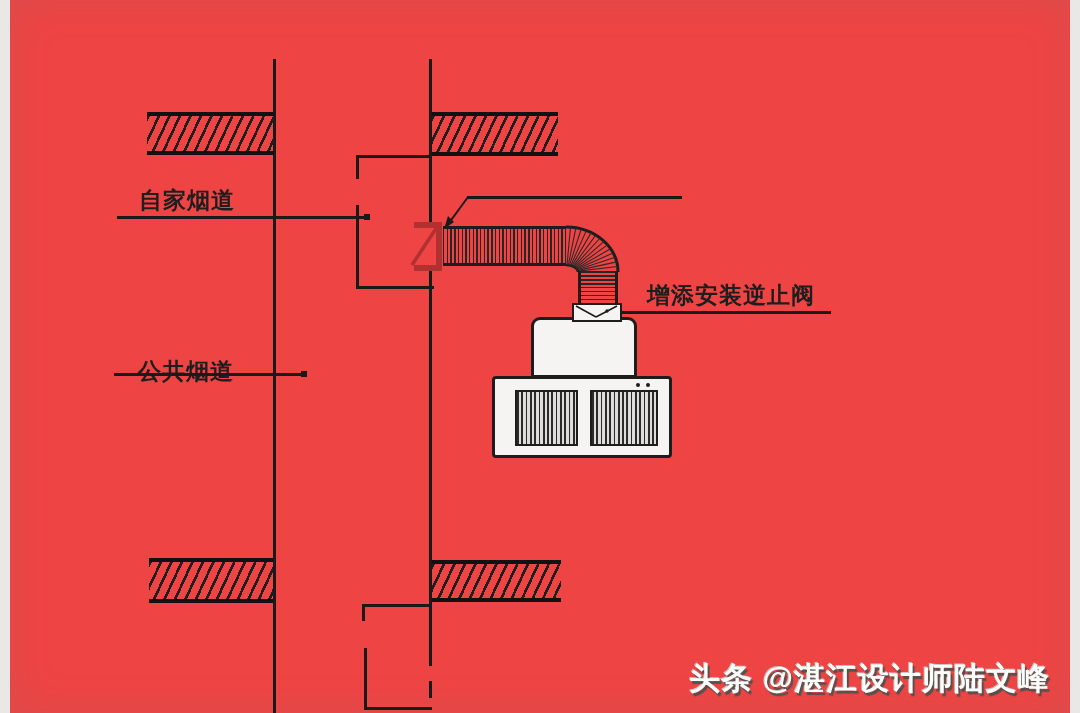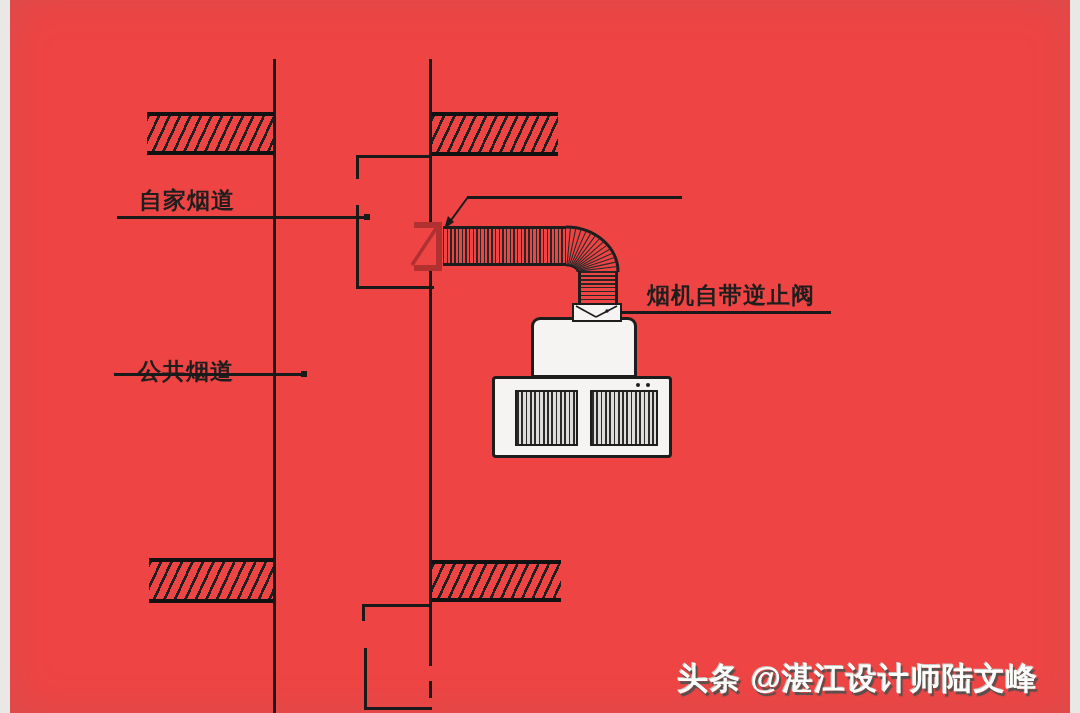--- a/index.html
+++ b/index.html
@@ -46,21 +46,21 @@
   #hood-body{
     position:absolute;left:482px;top:376px;width:180px;height:82px;box-sizing:border-box;
     border:3px solid #1d1d1d;border-radius:4px;background:#f5f4f2;z-index:4;
   }
   .hood-filter{
     position:absolute;top:11px;height:56px;box-sizing:border-box;border:2.5px solid #1d1d1d;
     background:#dedddb repeating-linear-gradient(90deg,#2b2b2b 0px,#2b2b2b 1.7px,rgba(0,0,0,0) 1.7px,rgba(0,0,0,0) 4.3px);
   }
   .hood-dot{position:absolute;width:4px;height:4px;border-radius:50%;background:#1d1d1d;}
   #watermark{
-    position:absolute;right:32px;bottom:13px;
+    position:absolute;right:20px;bottom:13px;
     font-size:31px;font-weight:700;letter-spacing:1px;white-space:nowrap;
     color:#fdfdfc;text-shadow:2px 3px 1px #55514e,-1px -1px 0 #c9c6c2;text-align:center;
   }
 </style>
 </head>
 <body>
 
 <div id="canvas">
 
   <div class="line" style="left:263px;top:59px;width:3px;height:654px;"></div>
@@ -128,21 +128,21 @@
   <div id="duct-vertical"></div>
 
   <div id="hood-valve-box">
     <svg width="45" height="14" viewBox="0 0 45 14" style="display:block;">
       <line x1="2" y1="1" x2="22" y2="12" stroke="#1d1d1d" stroke-width="1.6"></line>
       <line x1="43" y1="1" x2="22" y2="12" stroke="#1d1d1d" stroke-width="1.6"></line>
       <circle cx="33" cy="6" r="1.7" fill="#1d1d1d"></circle>
     </svg>
   </div>
 
-  <div class="diagram-label" style="left:637px;top:280px;">烟机自带逆止阀</div>
+  <div class="diagram-label" style="left:637px;top:280px;">增添安装逆止阀</div>
   <div class="leader" style="left:607px;top:311px;width:214px;"></div>
 
   <div id="hood-upper-housing"></div>
   <div id="hood-body">
     <div class="hood-dot" style="left:141px;top:4px;"></div>
     <div class="hood-dot" style="left:151px;top:4px;"></div>
     <div class="hood-filter" style="left:20px;width:63px;"></div>
     <div class="hood-filter" style="left:95px;width:68px;"></div>
   </div>
 

